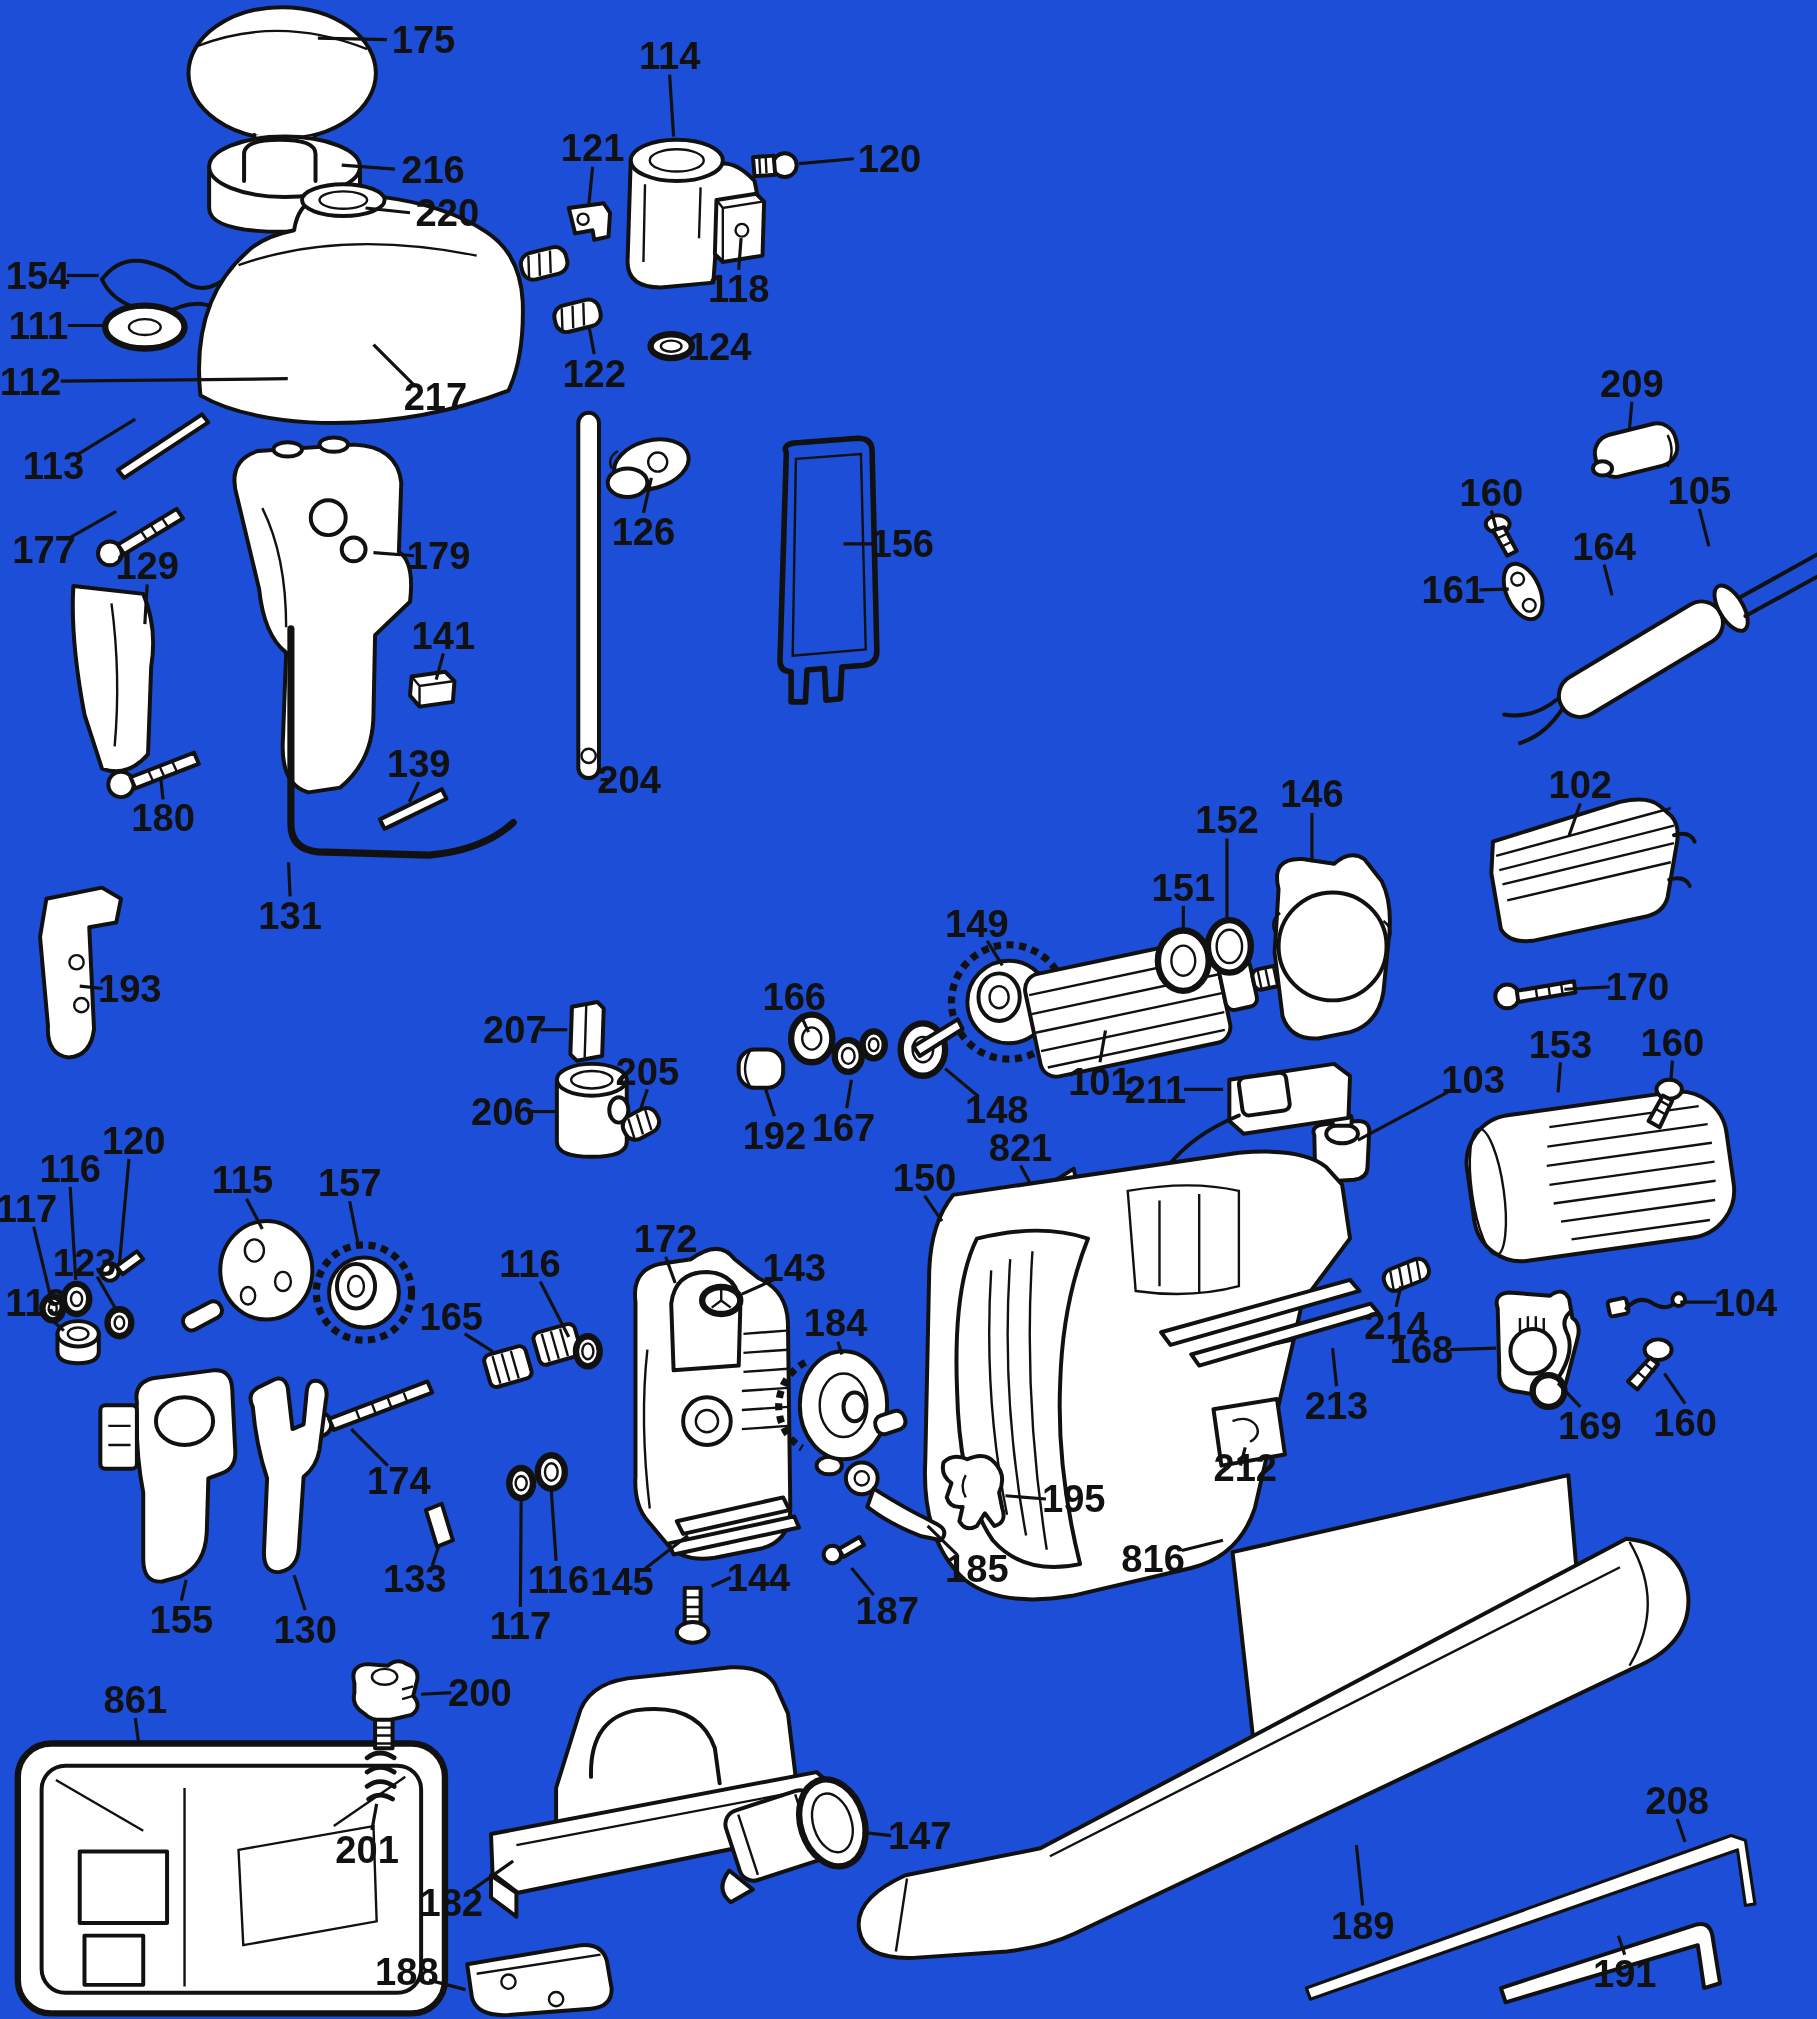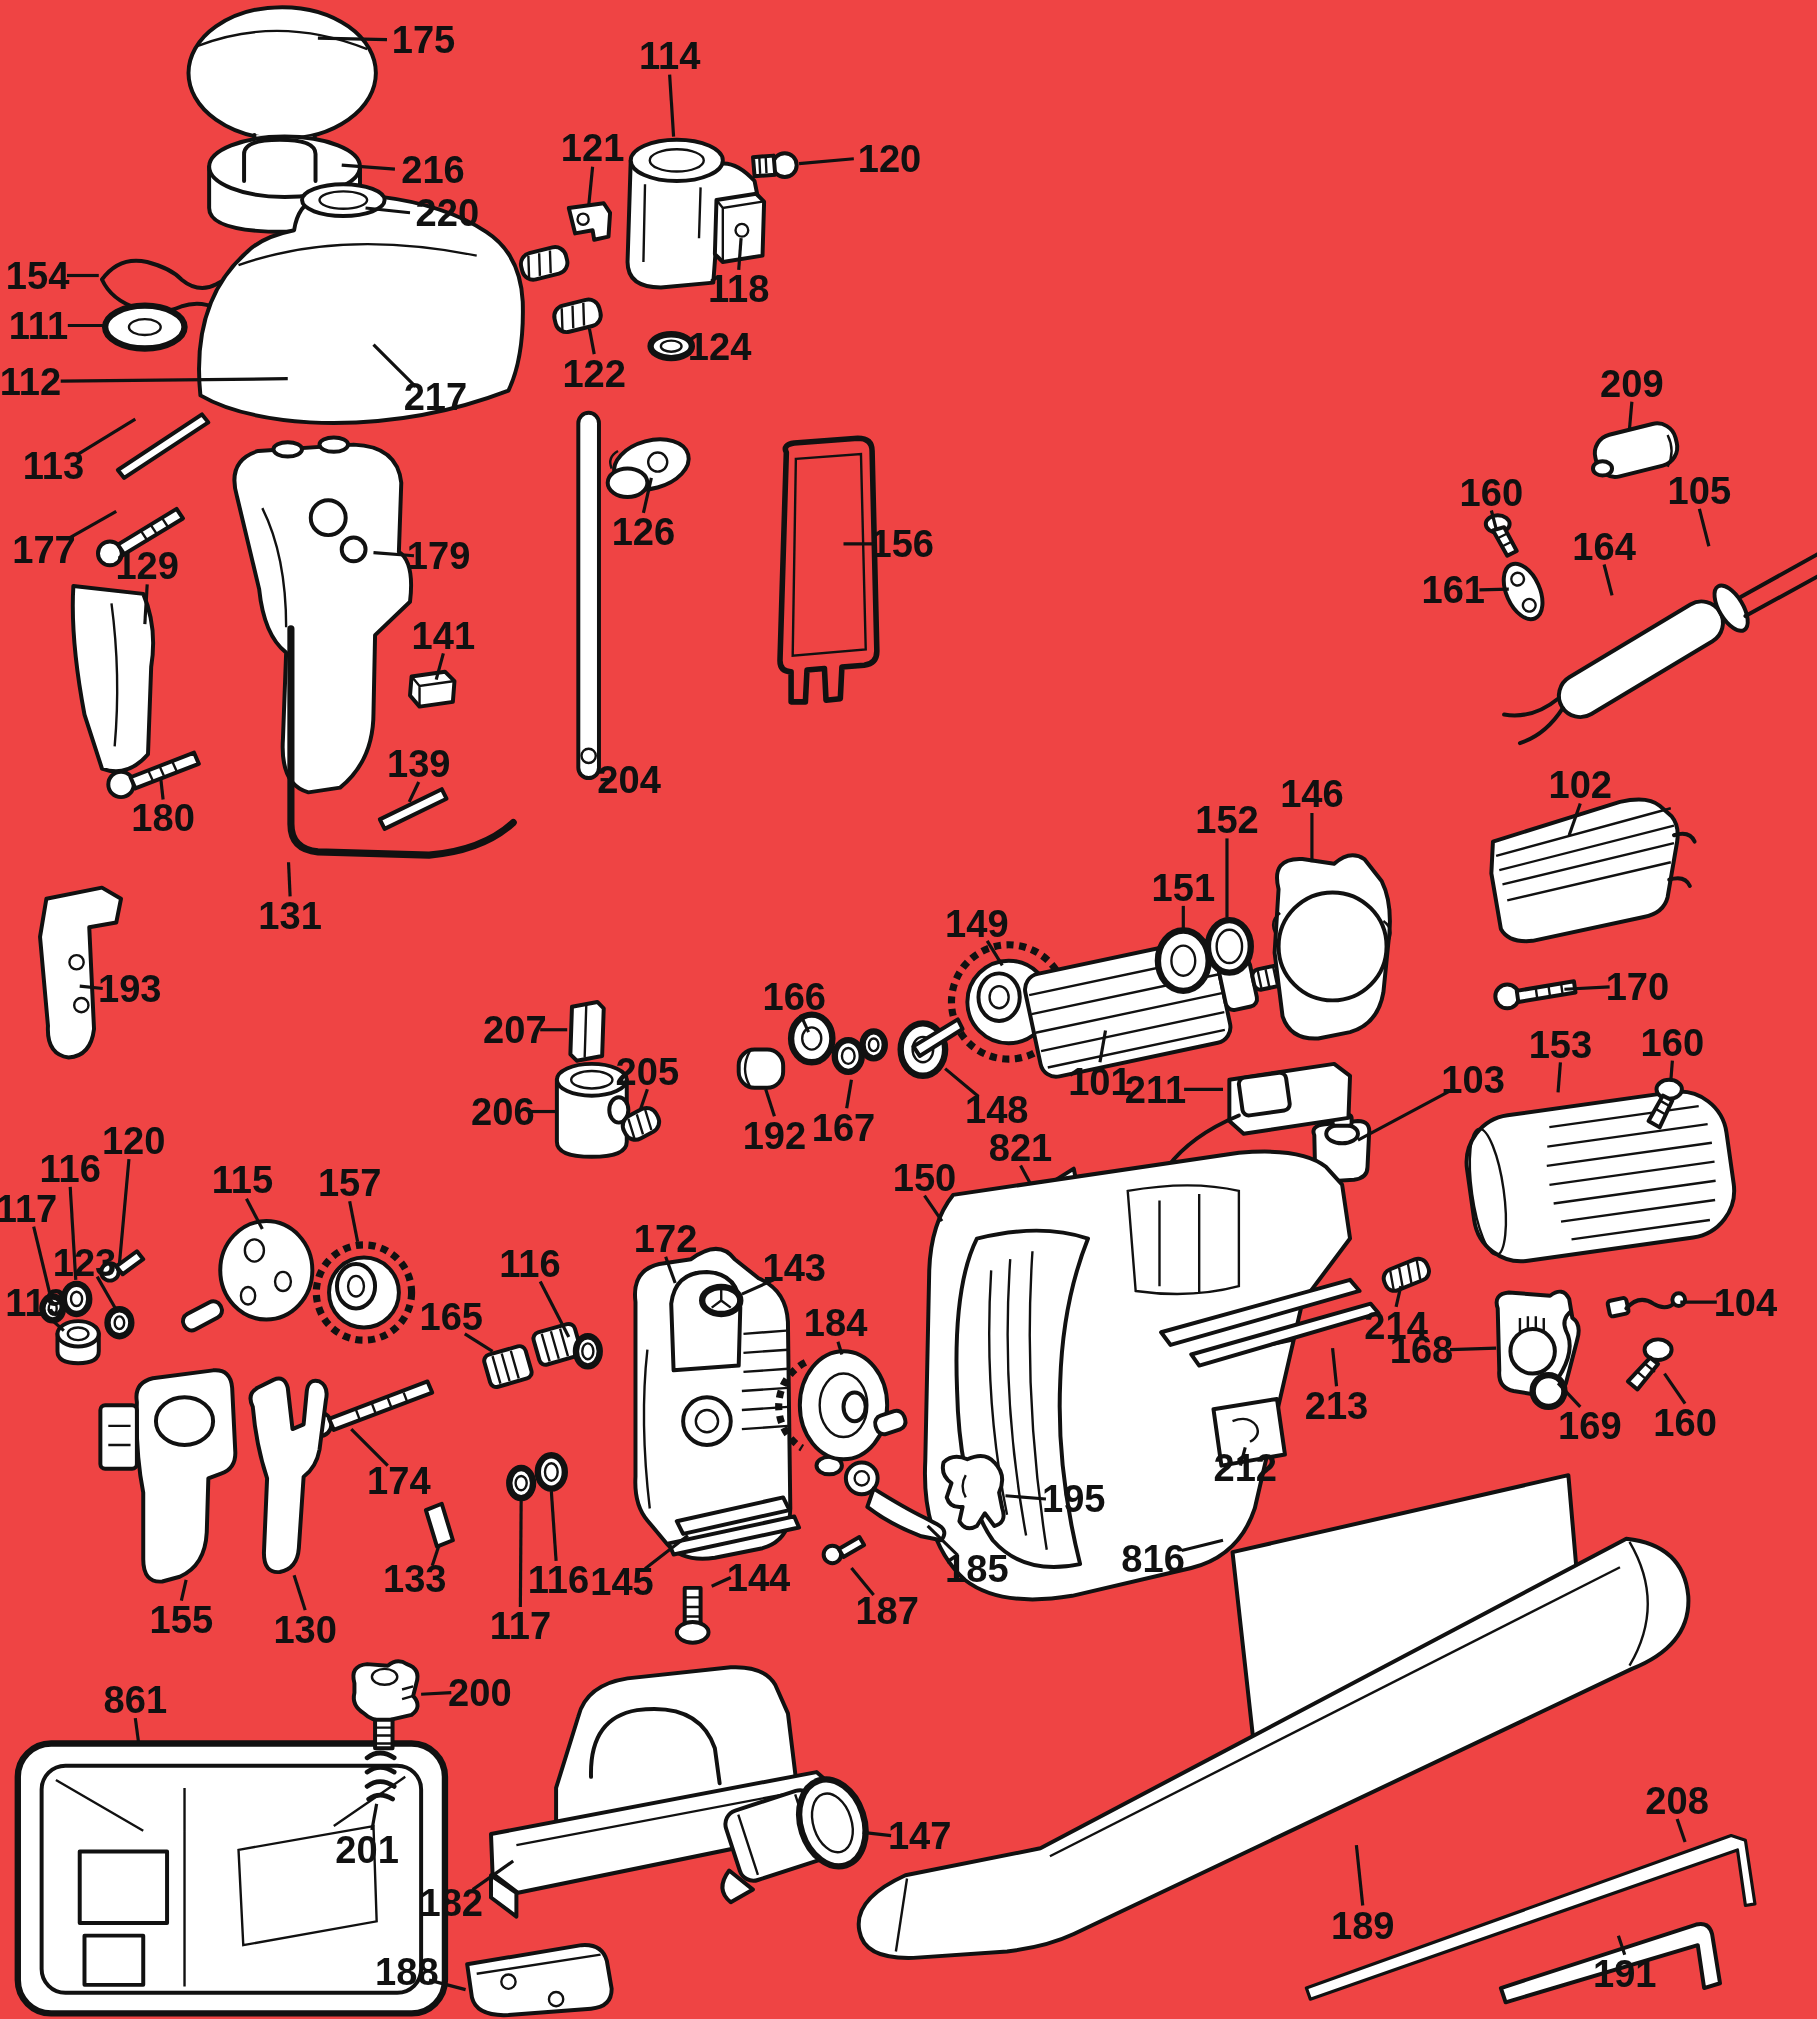--- a/index.html
+++ b/index.html
@@ -1,16 +1,16 @@
 <!DOCTYPE html>
 <html style="font-size:12.7px"><head>
 <meta charset="utf-8">
 <style>
   html,body{margin:0;padding:0;background:#fff;}
-  .canvas{position:relative;width:1818px;height:2019px;background:#ef4444;overflow:hidden;}
+  .canvas{position:relative;width:1818px;height:2019px;background:#1d4ed8;overflow:hidden;}
   svg{position:absolute;left:0;top:0;}
   .p{stroke:#111;stroke-width:5;fill:#fff;stroke-linejoin:round;stroke-linecap:round;}
   .pn{stroke:#111;stroke-width:5;fill:none;stroke-linejoin:round;stroke-linecap:round;}
   .pt{stroke:#111;stroke-width:3;fill:none;}
   .pb{stroke:#111;stroke-width:8;fill:#fff;}
   .teeth{stroke:#111;stroke-width:9;fill:none;stroke-dasharray:9 7;}
   .callout-label{font:bold 48px "Liberation Sans", sans-serif;fill:#111;text-anchor:middle;}
   .leader{stroke:#111;stroke-width:4;}
 </style>
 </head>

